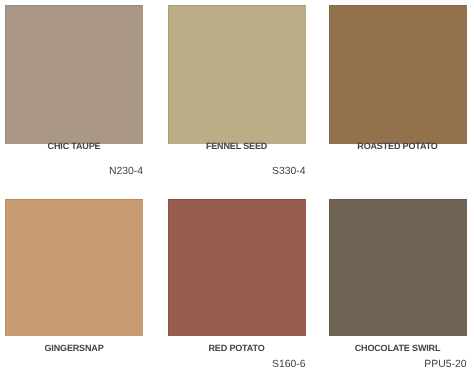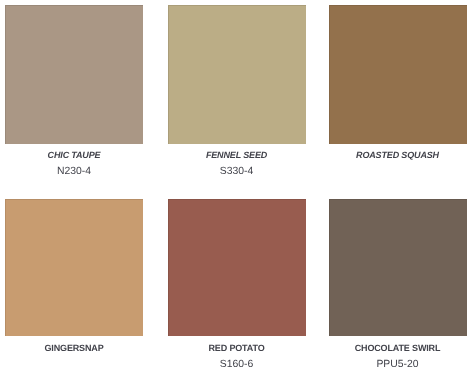--- a/index.html
+++ b/index.html
@@ -53,29 +53,29 @@
     left: 0;
     width: 138px;
     text-align: center;
     font-size: 9px;
     font-weight: bold;
     letter-spacing: -0.15px;
     line-height: 10px;
     color: #42434b;
     white-space: nowrap;
   }
-  .row-1 .swatch-name { top: 145px; font-style: italic; }
+  .row-1 .swatch-name { top: 136px; }
   .row-2 .swatch-name { top: 144.6px; }
 
   .swatch-code {
     position: absolute;
     transform: translateZ(0);
     left: 0;
     width: 138px;
-    text-align: center;
+    text-align: right;
     font-size: 10.4px;
     font-weight: normal;
     letter-spacing: 0;
     line-height: 11px;
     color: #42434b;
     white-space: nowrap;
   }
   .row-1 .swatch-code { top: 161.45px; }
   .row-2 .swatch-code { top: 160px; }
 </style>
@@ -91,21 +91,21 @@
   </div>
 
   <div class="swatch-cell row-1 col-2">
     <div class="swatch-chip" style="background: rgb(187, 173, 134);"></div>
     <div class="swatch-name">FENNEL SEED</div>
     <div class="swatch-code">S330-4</div>
   </div>
 
   <div class="swatch-cell row-1 col-3">
     <div class="swatch-chip" style="background: rgb(147, 113, 76);"></div>
-    <div class="swatch-name">ROASTED SQUASH</div>
+    <div class="swatch-name">ROASTED POTATO</div>
   </div>
 
   <div class="swatch-cell row-2 col-1">
     <div class="swatch-chip" style="background: rgb(200, 156, 112);"></div>
     <div class="swatch-name">GINGERSNAP</div>
   </div>
 
   <div class="swatch-cell row-2 col-2">
     <div class="swatch-chip" style="background: rgb(152, 92, 79);"></div>
     <div class="swatch-name">RED POTATO</div>

